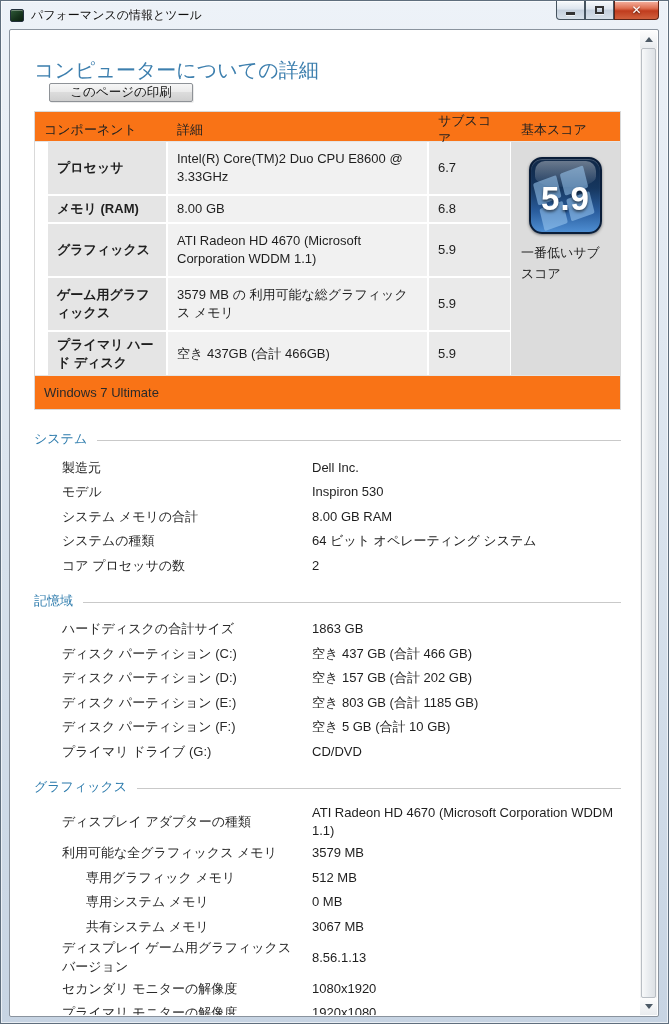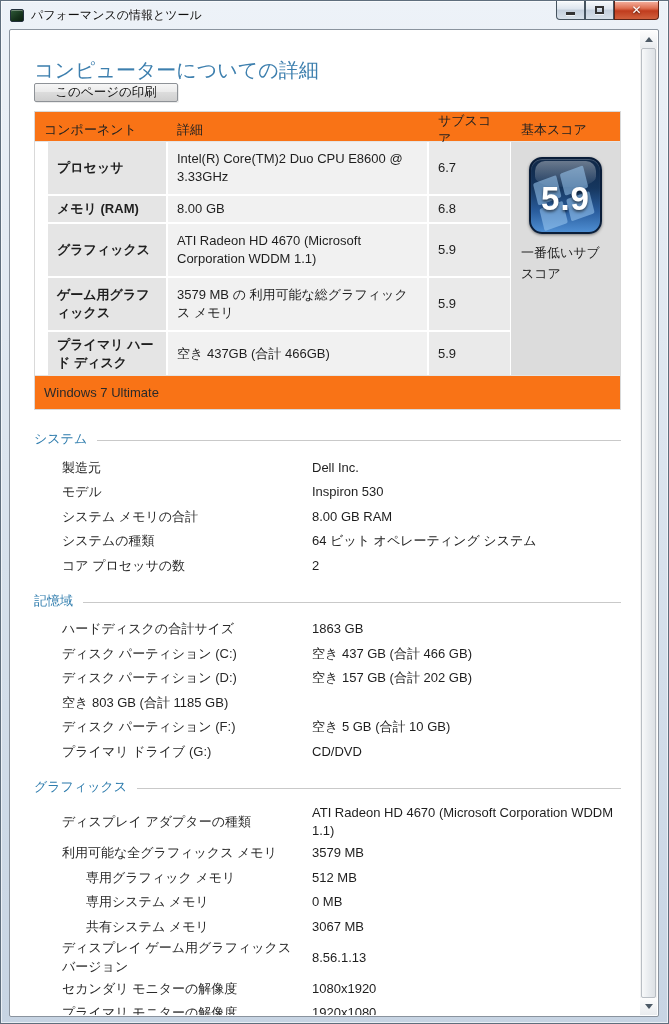--- a/index.html
+++ b/index.html
@@ -70,20 +70,21 @@
   
   .heading-row { display: flex; align-items: flex-start; justify-content: space-between; height: 42px; flex-direction: column; }
   .page-heading { font-size: 20px; color: var(--heading-blue, #3d7fae); font-weight: normal; line-height: 26px; }
   .print-btn {
     width: 144px; height: 26px; font-size: 12.5px; color: #111;
     font-family: inherit;
     background: linear-gradient(180deg, #f6f6f6 0%, #ebebeb 45%, #dcdcdc 50%, #cfcfcf 100%);
     border: 1px solid #8e9297; border-radius: 2px;
     box-shadow: 1px 1px 0 rgba(0,0,0,.08);
     cursor: default;
+    margin-left: 15px;
   }
   
   .score-table { margin-top: 12px; width: 587px; border: 1px solid #d9d9d9; background: #f97316; }
   .score-header { display: grid; grid-template-columns: 131px 259px 81px 109px; gap: 2px; height: 30px; border-bottom: 1px solid #e4e4e4; }
   .score-header > div { display: flex; align-items: center; padding: 0 9px; font-size: 13px; color: #222; }
   .score-body { display: flex; gap: 2px; background: #fff; }
   .score-left { width: 474px; display: flex; flex-direction: column; gap: 2px; }
   .score-row { display: grid; grid-template-columns: 131px 259px 81px; gap: 2px; }
   .score-row:nth-child(1) { min-height: 52px; }
   .score-row:nth-child(2) { min-height: 26px; }
@@ -250,20 +251,21 @@
   </div>
               <div class="detail-row">
     <div class="dlabel">ディスク パーティション (C:)</div>
     <div class="dvalue">空き 437 GB (合計 466 GB)</div>
   </div>
               <div class="detail-row">
     <div class="dlabel">ディスク パーティション (D:)</div>
     <div class="dvalue">空き 157 GB (合計 202 GB)</div>
   </div>
               <div class="detail-row">
+    <div class="dlabel">ディスク パーティション (E:)</div>
     <div class="dvalue">空き 803 GB (合計 1185 GB)</div>
   </div>
               <div class="detail-row">
     <div class="dlabel">ディスク パーティション (F:)</div>
     <div class="dvalue">空き 5 GB (合計 10 GB)</div>
   </div>
               <div class="detail-row">
     <div class="dlabel">プライマリ ドライブ (G:)</div>
     <div class="dvalue">CD/DVD</div>
   </div>

